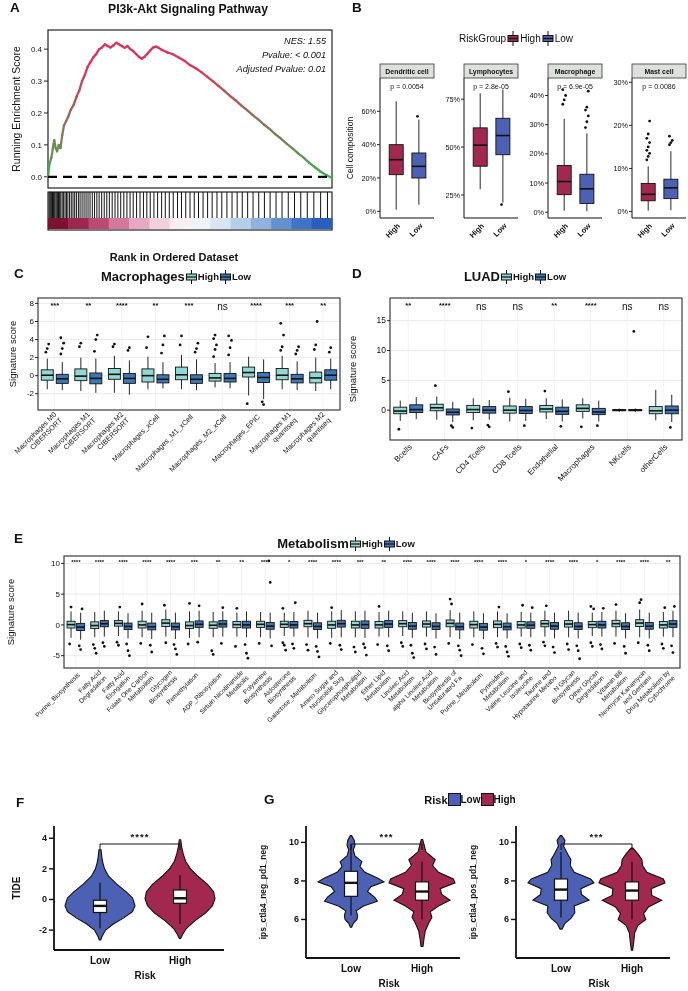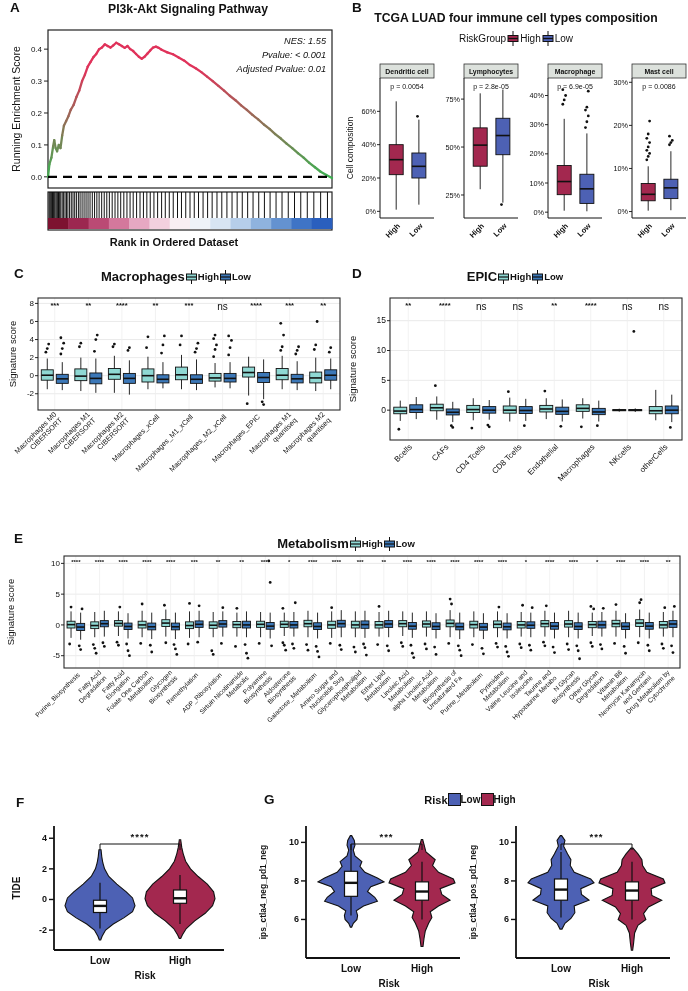--- a/index.html
+++ b/index.html
@@ -215,23 +215,22 @@
       <rect x="141.42857142857142" y="202" width="20.785714285714285" height="11" fill="#F2D0DE"></rect>
       <rect x="161.71428571428572" y="202" width="20.785714285714285" height="11" fill="#F9EFF3"></rect>
       <rect x="182" y="202" width="20.785714285714285" height="11" fill="#EEF3F8"></rect>
       <rect x="202.28571428571428" y="202" width="20.785714285714285" height="11" fill="#D8E5F3"></rect>
       <rect x="222.57142857142856" y="202" width="20.785714285714285" height="11" fill="#B6CEEA"></rect>
       <rect x="242.85714285714283" y="202" width="20.785714285714285" height="11" fill="#8FB3DE"></rect>
       <rect x="263.1428571428571" y="202" width="20.785714285714285" height="11" fill="#6492D0"></rect>
       <rect x="283.42857142857144" y="202" width="20.785714285714285" height="11" fill="#3F74C6"></rect>
       <rect x="303.7142857142857" y="202" width="20.785714285714285" height="11" fill="#2A5FBE"></rect>
     </svg>
-  <div class="row" style="left:8px;top:236px;width:332px;font-weight:bold;font-size:11px">Rank in Ordered Dataset</div>
+  <div class="row" style="left:8px;top:251px;width:332px;font-weight:bold;font-size:11px">Rank in Ordered Dataset</div>
 
-  <div class="row ptitle" style="left:344px;top:11px;width:344px">TCGA LUAD four immune cell types composition</div>
   <div class="hdr" style="left:344px;top:31px;width:344px">
     <span style="font-size:10px">RiskGroup</span>
     <svg class="keysvg" width="14" height="15" style="position:static">
       <line x1="7" y1="0" x2="7" y2="15" stroke="#111" stroke-width="1"></line>
       <rect x="2" y="4.5" width="10" height="6" stroke="#111" stroke-width="1" fill="#A3284F"></rect>
       <line x1="2" y1="7.5" x2="12" y2="7.5" stroke="#111" stroke-width="1.3"></line>
     </svg>
     <span style="font-size:10px">High</span>
     <svg class="keysvg" width="14" height="15" style="position:static">
       <line x1="7" y1="0" x2="7" y2="15" stroke="#111" stroke-width="1"></line>
@@ -555,21 +554,21 @@
       <line x1="316.72222222222223" x2="328.72222222222223" y1="87.2258064516129" y2="87.2258064516129" stroke="#111" stroke-width="1.6"></line>
       <circle cx="321.32222222222225" cy="64.19354838709677" r="1.4" fill="#111"></circle>
       <circle cx="322.72222222222223" cy="59.677419354838705" r="1.4" fill="#111"></circle>
       <g transform="translate(318.22222222222223,128) rotate(-45)">
         <text x="0" y="-1.5" font-size="7.2" text-anchor="end" fill="#111">Macrophages M2</text>
         <text x="0" y="6.7" font-size="7.2" text-anchor="end" fill="#111">quantiseq</text>
       </g>
     </svg>
 
   <div class="hdr" style="left:344px;top:269px;width:342px">
-    <span class="big">EPIC</span>
+    <span class="big">LUAD</span>
     <svg class="keysvg" width="13" height="14" style="position:static">
       <line x1="6.5" y1="0" x2="6.5" y2="14" stroke="#111" stroke-width="1"></line>
       <rect x="1.5" y="4" width="10" height="6" stroke="#111" stroke-width="1" fill="#8FD8D3"></rect>
       <line x1="1.5" y1="7" x2="11.5" y2="7" stroke="#111" stroke-width="1.2"></line>
     </svg>
     <span class="lbl">High</span>
     <svg class="keysvg" width="13" height="14" style="position:static">
       <line x1="6.5" y1="0" x2="6.5" y2="14" stroke="#111" stroke-width="1"></line>
       <rect x="1.5" y="4" width="10" height="6" stroke="#111" stroke-width="1" fill="#3C78B8"></rect>
       <line x1="1.5" y1="7" x2="11.5" y2="7" stroke="#111" stroke-width="1.2"></line>

